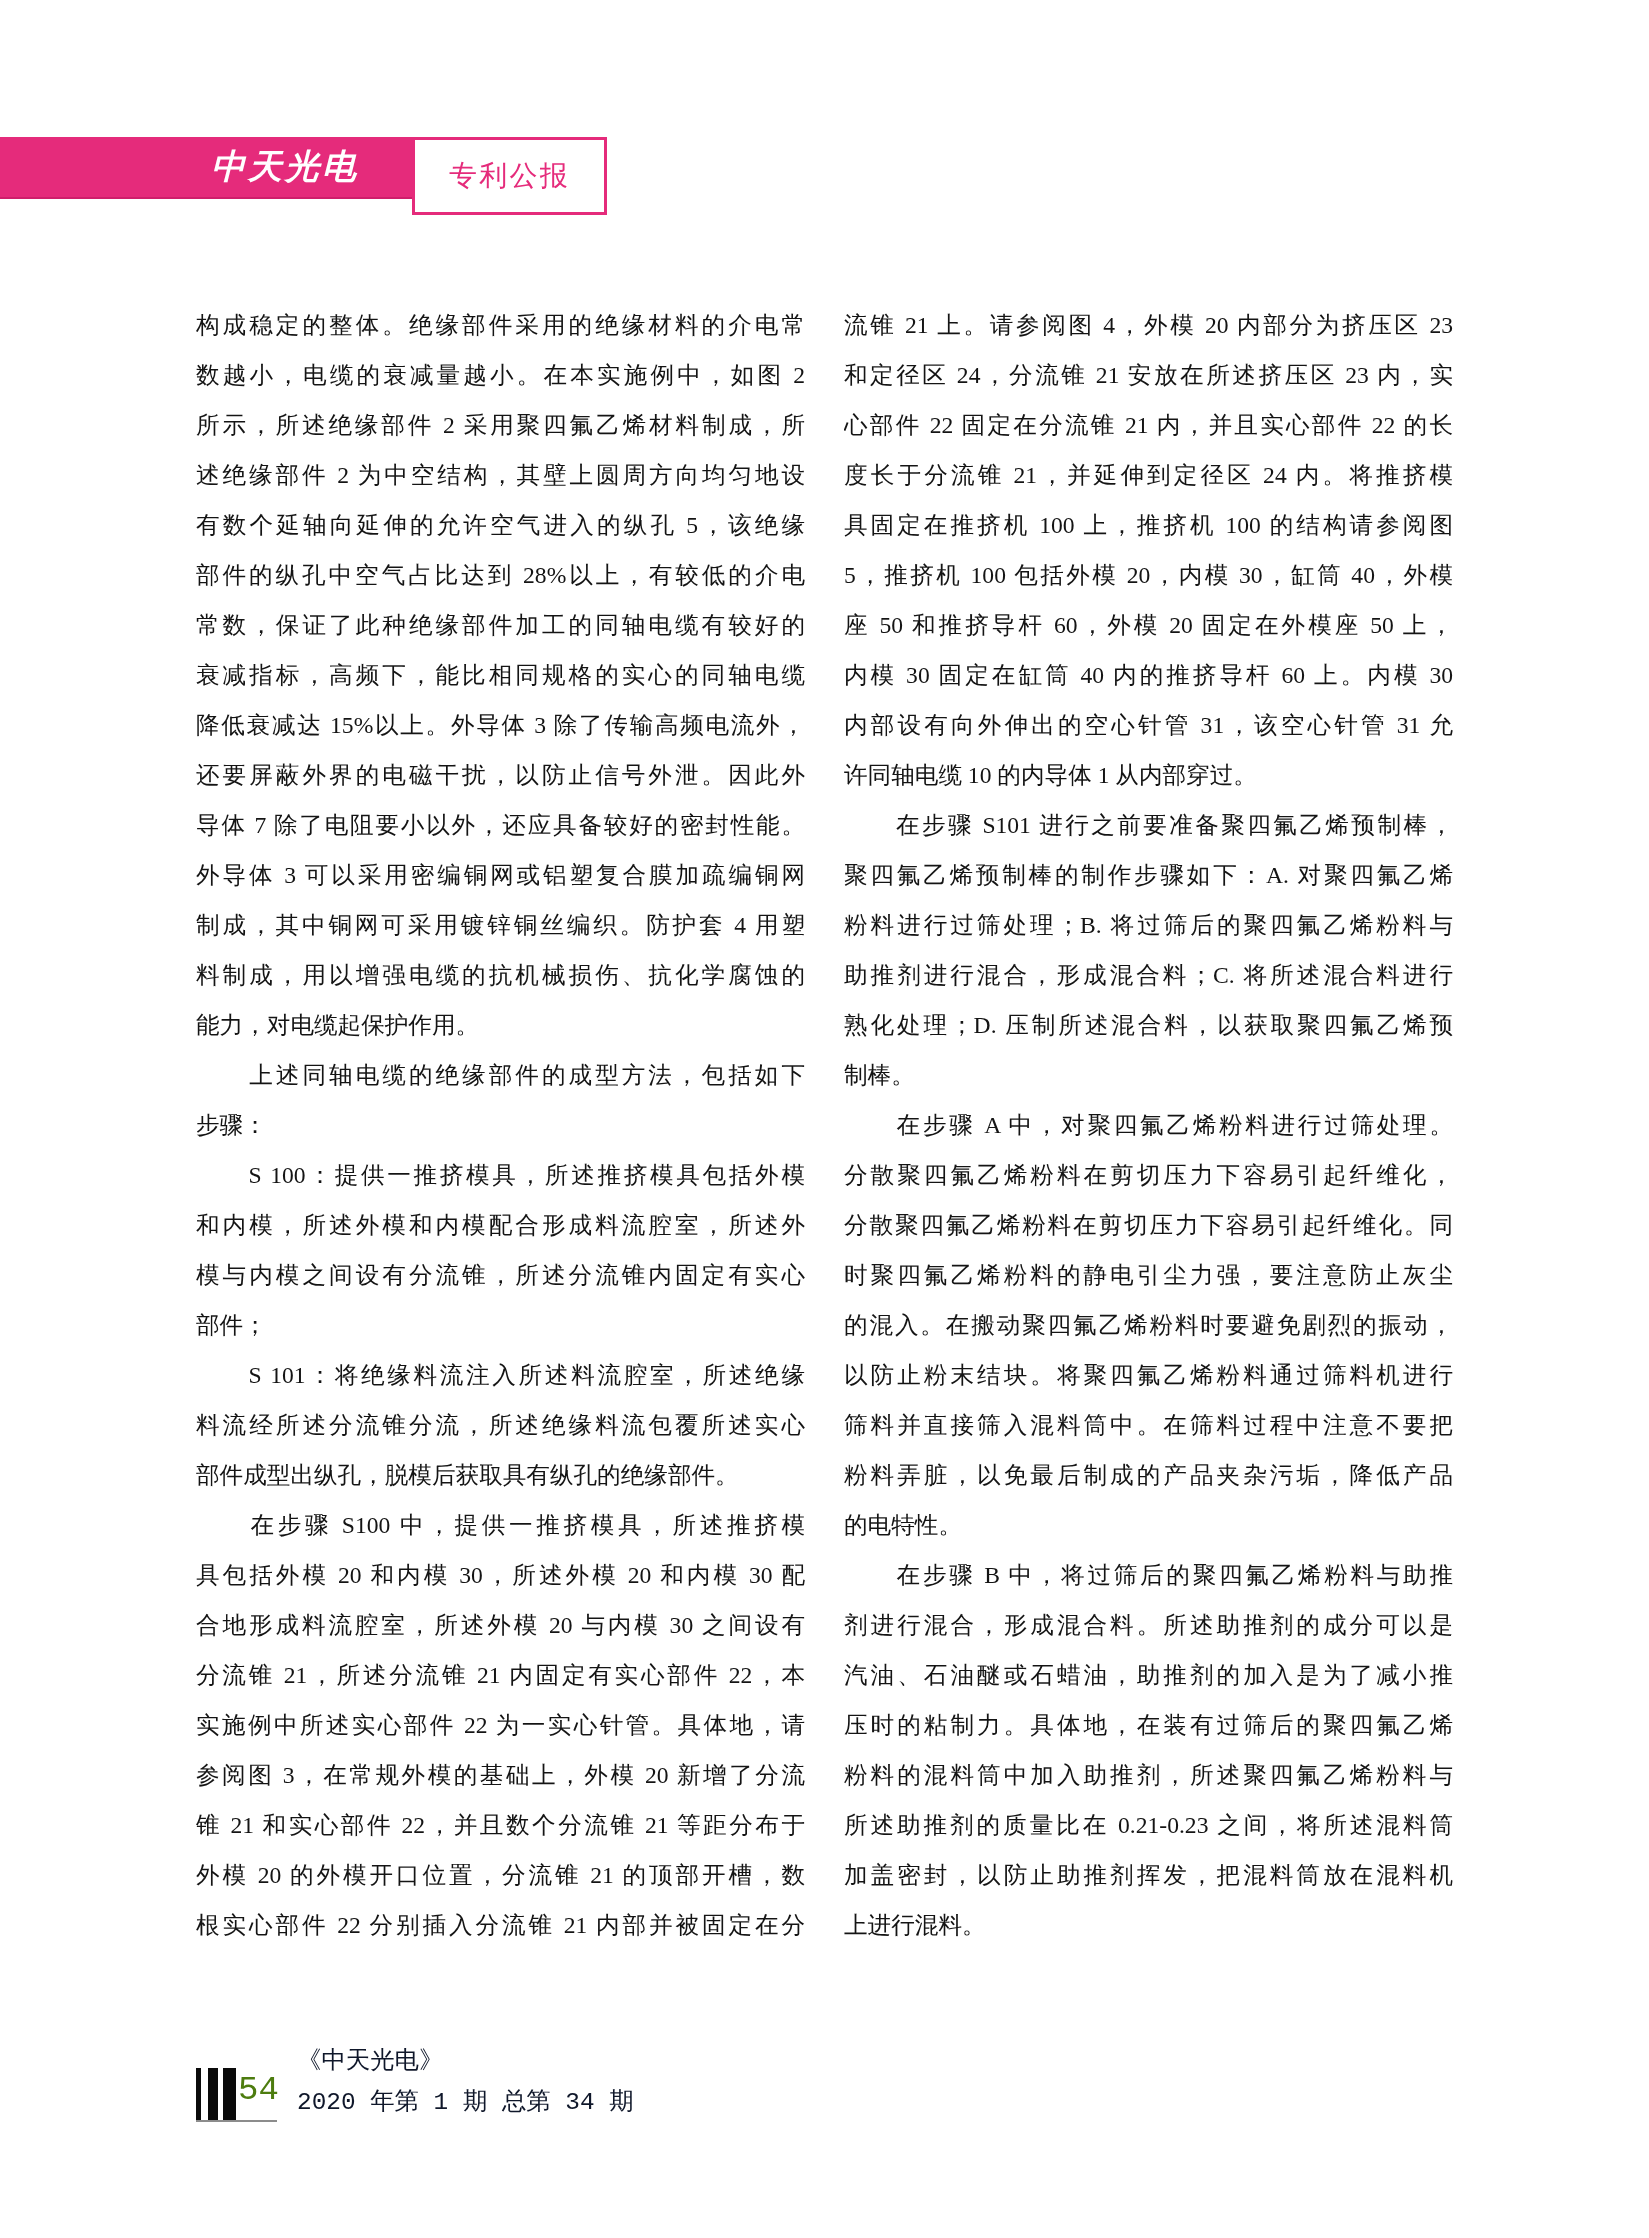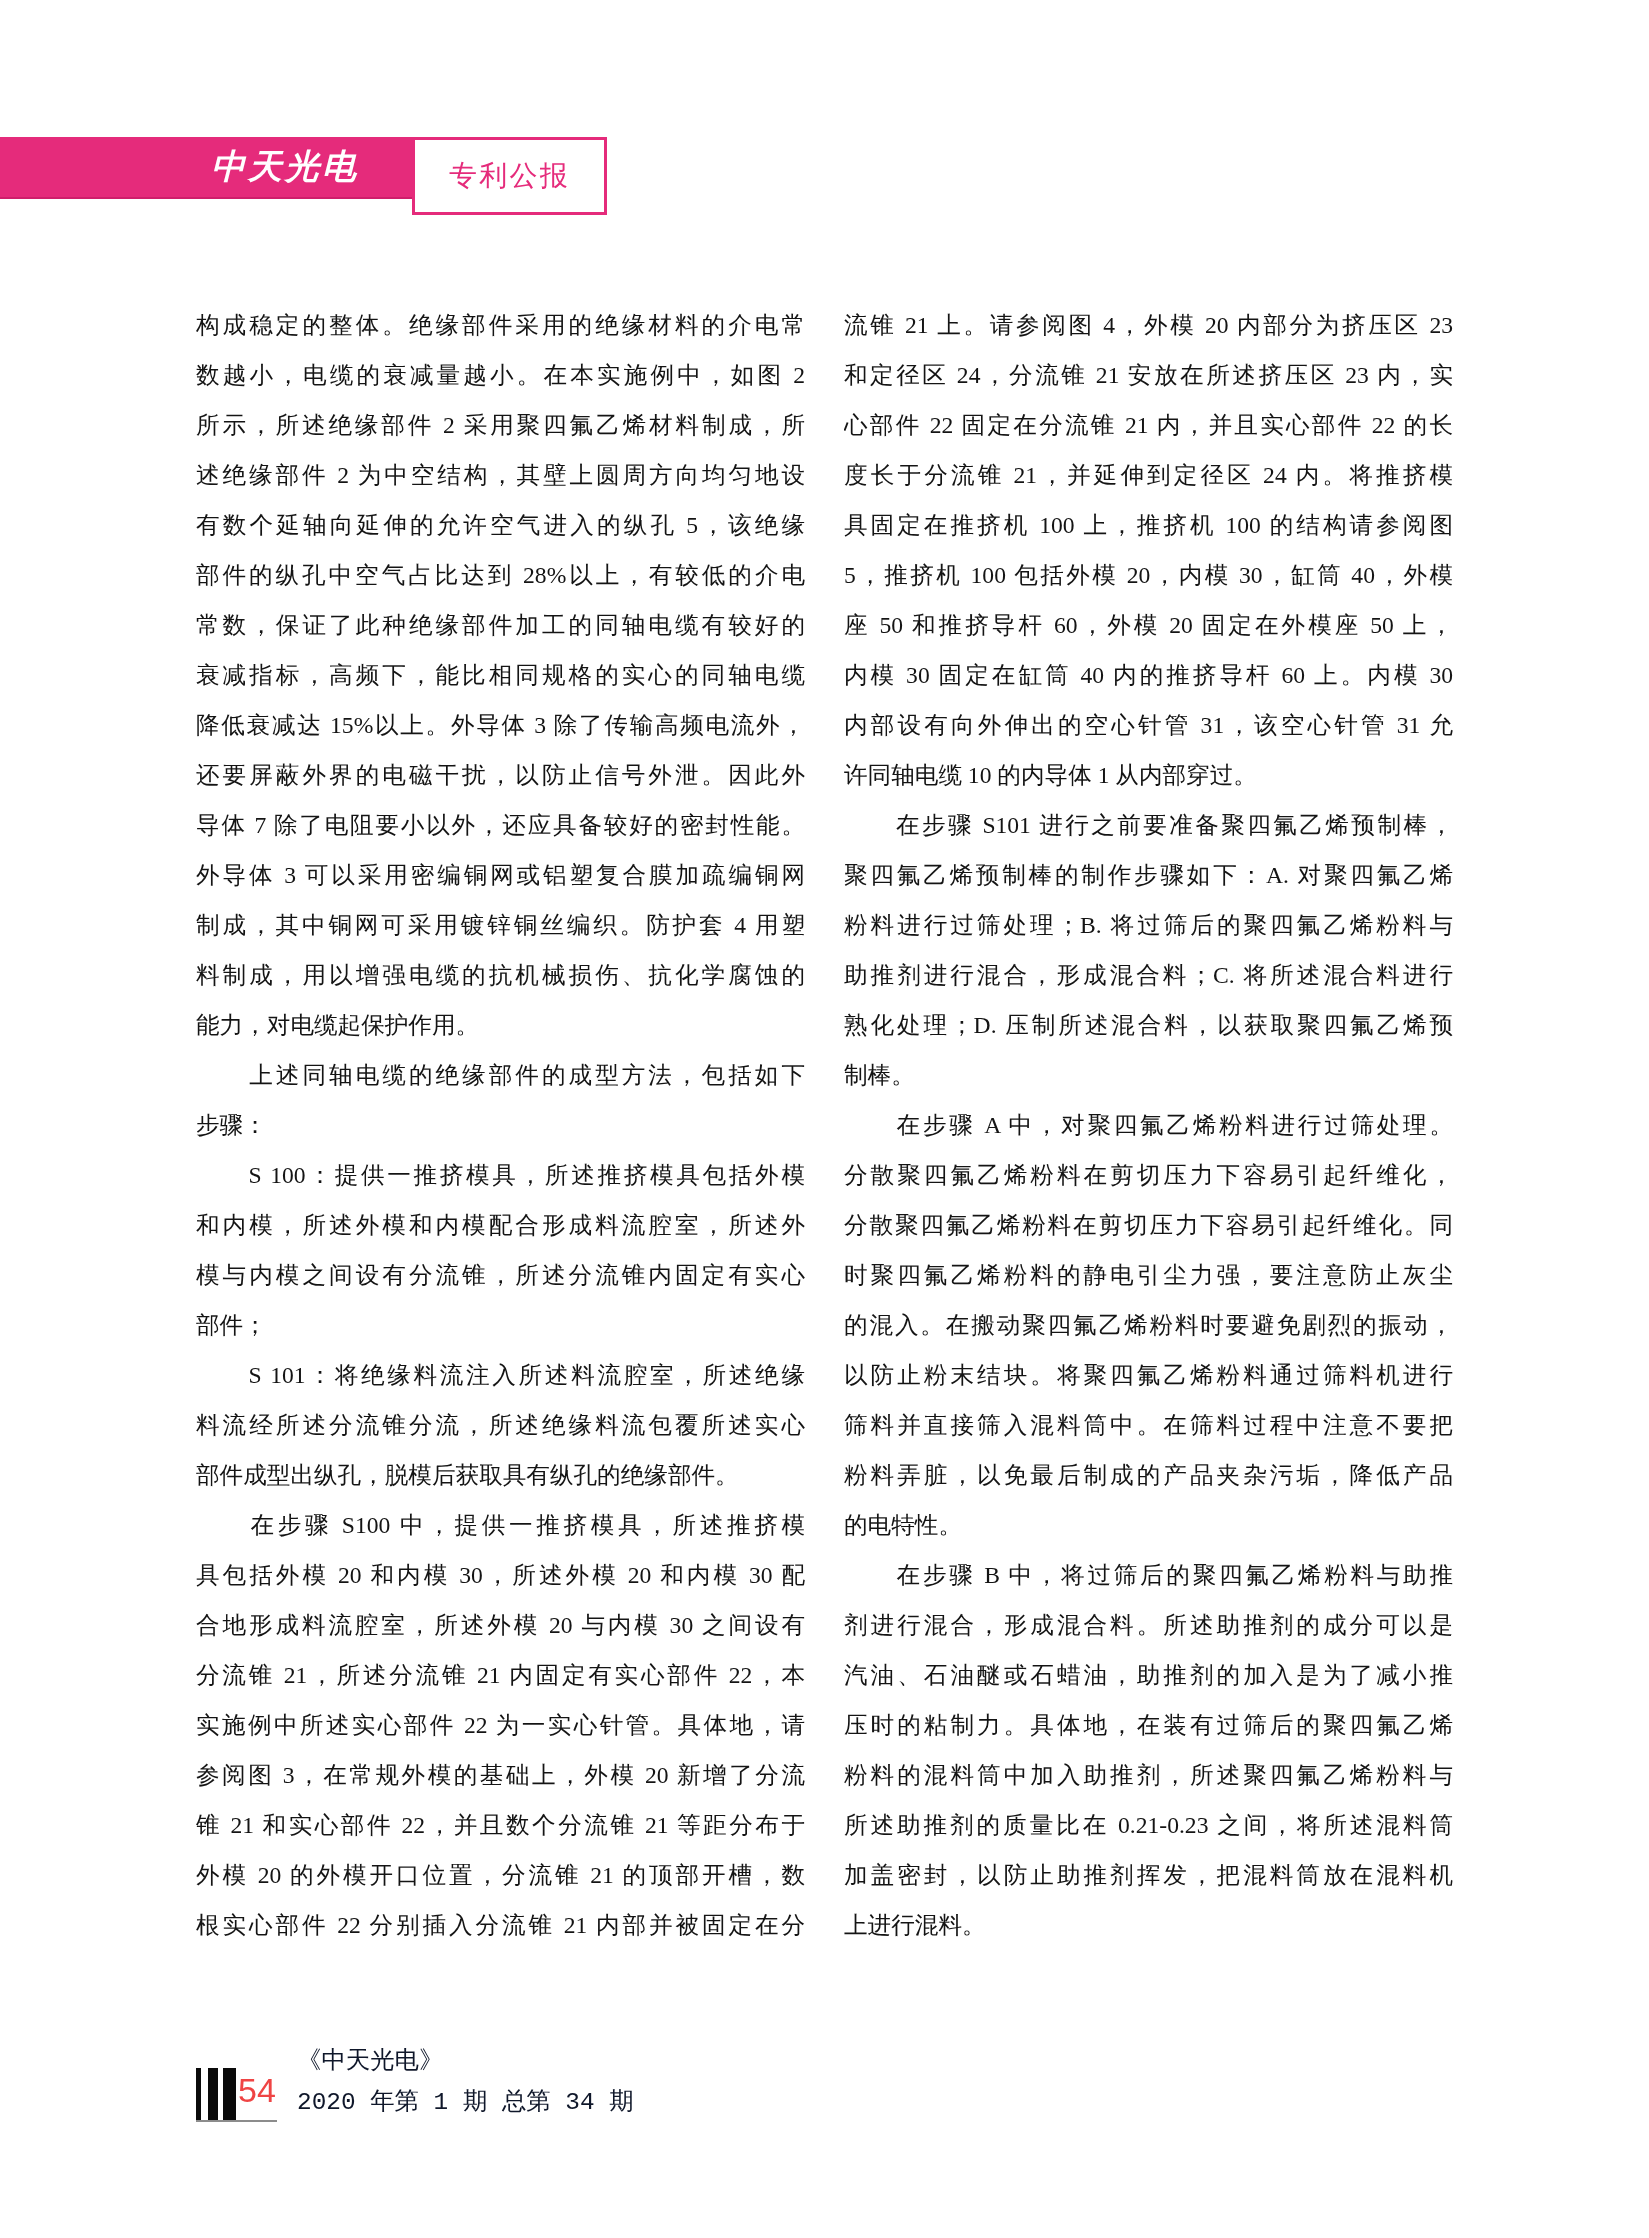--- a/index.html
+++ b/index.html
@@ -53,22 +53,22 @@
 
   
   .footer-bars{position:absolute;left:196px;top:2068px;height:53px;display:flex;align-items:flex-end;}
   .footer-bars .bar{background:#0a0a0a;display:inline-block;}
   .bar-1{width:5.2px;height:53px;margin-right:6.6px;}
   .bar-2{width:10.3px;height:53px;margin-right:5.2px;}
   .bar-3{width:12.6px;height:53px;}
   .footer-rule{position:absolute;left:196px;top:2120px;width:81px;height:2.2px;background:#8c8c8c;}
   .page-number{
     position:absolute;left:238px;top:2073px;
-    font-size:34px;line-height:1;color:#ef4444;
-    font-family:Liberation Sans, sans-serif;
+    font-size:34px;line-height:1;color:#4d7c0f;
+    font-family:Liberation Mono, monospace;
   }
   .journal-block{position:absolute;left:297px;top:2041px;font-size:24.4px;color:#0f172a;font-family:Liberation Mono, monospace;}
   .journal-title{line-height:41px;white-space:nowrap;}
   .journal-issue{line-height:41px;white-space:nowrap;}
 </style>
 </head>
 <body>
 
 <div id="page">
 

